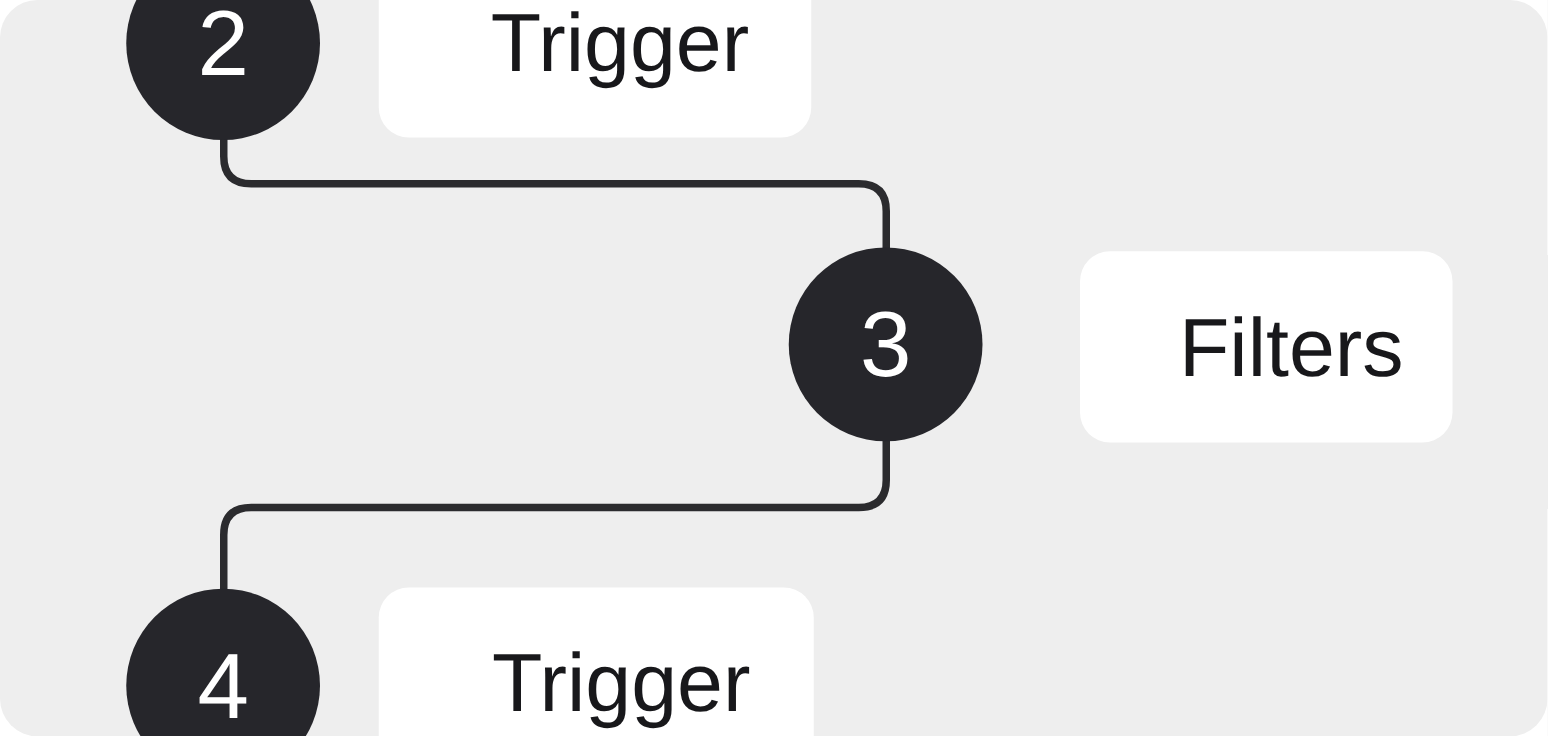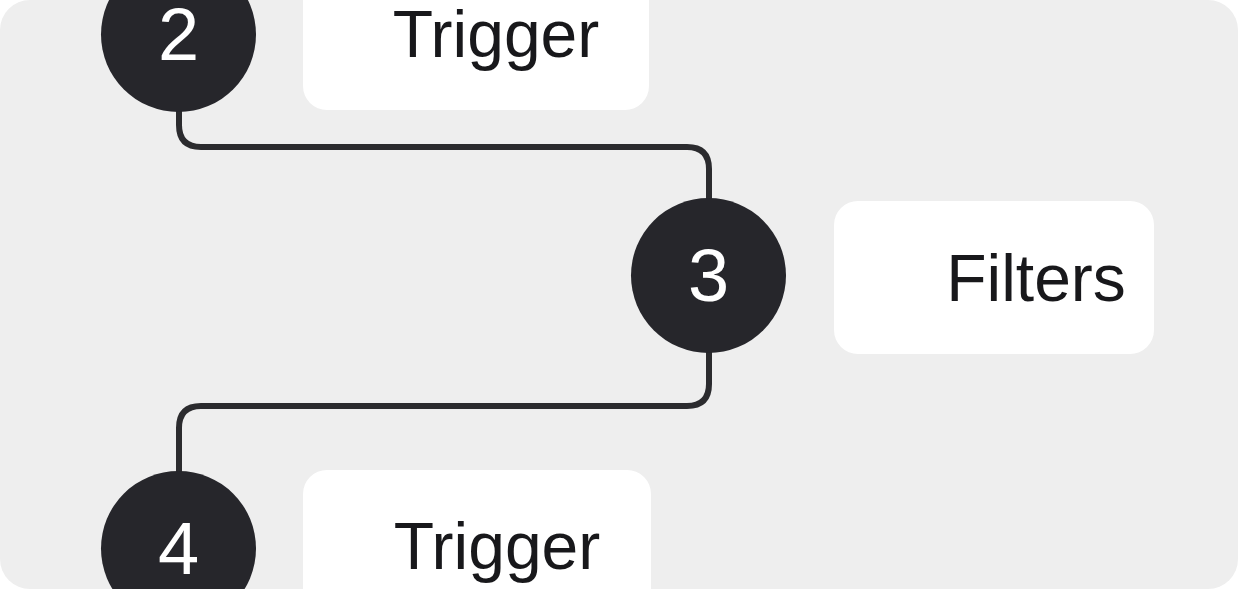--- a/index.html
+++ b/index.html
@@ -63,21 +63,21 @@
     font-weight: 400;
     line-height: 1;
     white-space: nowrap;
     margin-left: 40px;
   }
   
   .circle-step-2 { left: 101px; top: -43px; }
   .circle-step-3 { left: 631px; top: 198px; }
   .circle-step-4 { left: 101px; top: 471px; }
   .card-trigger  { left: 303px; top: -42px; width: 346px; height: 152px; }
-  .card-filters  { left: 834px; top: 201px; width: 276px; height: 153px; padding-left: 44px; }
+  .card-filters  { left: 864px; top: 201px; width: 298px; height: 153px; }
   .card-actions  { left: 303px; top: 470px; width: 348px; height: 152px; }
 </style>
 </head>
 <body>
 
 <div class="canvas">
 
   <svg class="connectors" viewBox="0 0 1238 589" xmlns="http://www.w3.org/2000/svg">
     <path d="M 179 96 L 179 125 Q 179 147 201 147 L 687 147 Q 709 147 709 169 L 709 210"></path>
     <path d="M 709 344 L 709 384 Q 709 406 687 406 L 201 406 Q 179 406 179 428 L 179 480"></path>

